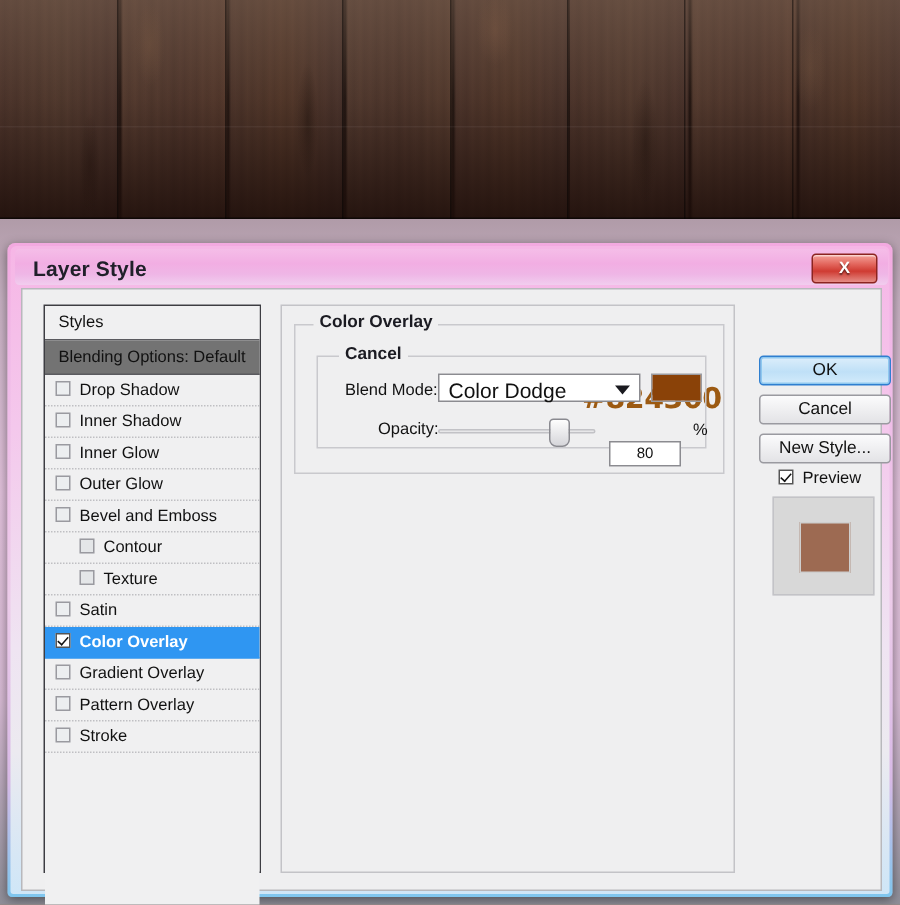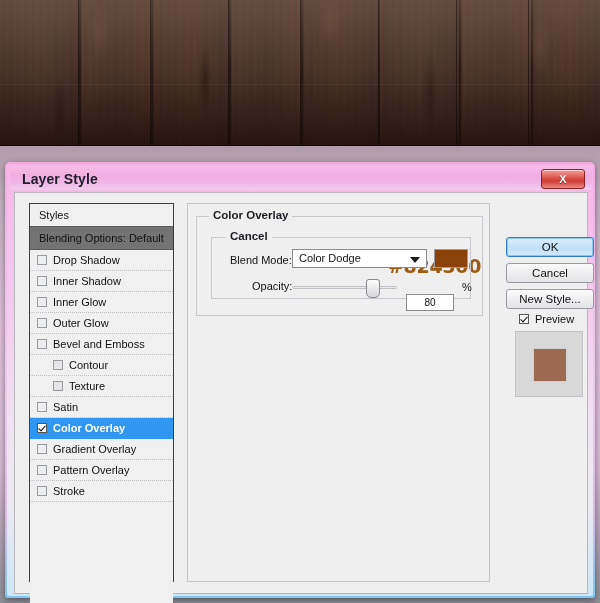--- a/index.html
+++ b/index.html
@@ -147,21 +147,21 @@
   }
 
   .lbl{position:absolute;font-size:11px;color:#111;}
   .lbl-blend{left:18px;top:16px;}
   .lbl-opacity{left:40px;top:42px;}
 
   .select-box{
     position:absolute;left:80px;top:11px;width:135px;height:19px;
     background:#fff;border:1px solid #8b8b90;box-sizing:border-box;cursor:pointer;
   }
-  .select-val{position:absolute;left:6px;top:2px;font-size:11px;color:#111;}
+  .select-val{position:absolute;left:6px;top:2px;font-size:14px;color:#111;}
   .select-arrow{
     position:absolute;right:6px;top:7px;width:0;height:0;
     border-left:5px solid transparent;border-right:5px solid transparent;
     border-top:6px solid #1a1a1f;
   }
   .swatch{
     position:absolute;left:222px;top:11px;width:34px;height:19px;
     border:1px solid #9b9ba0;box-sizing:border-box;cursor:pointer;
     box-shadow:inset 0 0 0 1px #fff;
   }

